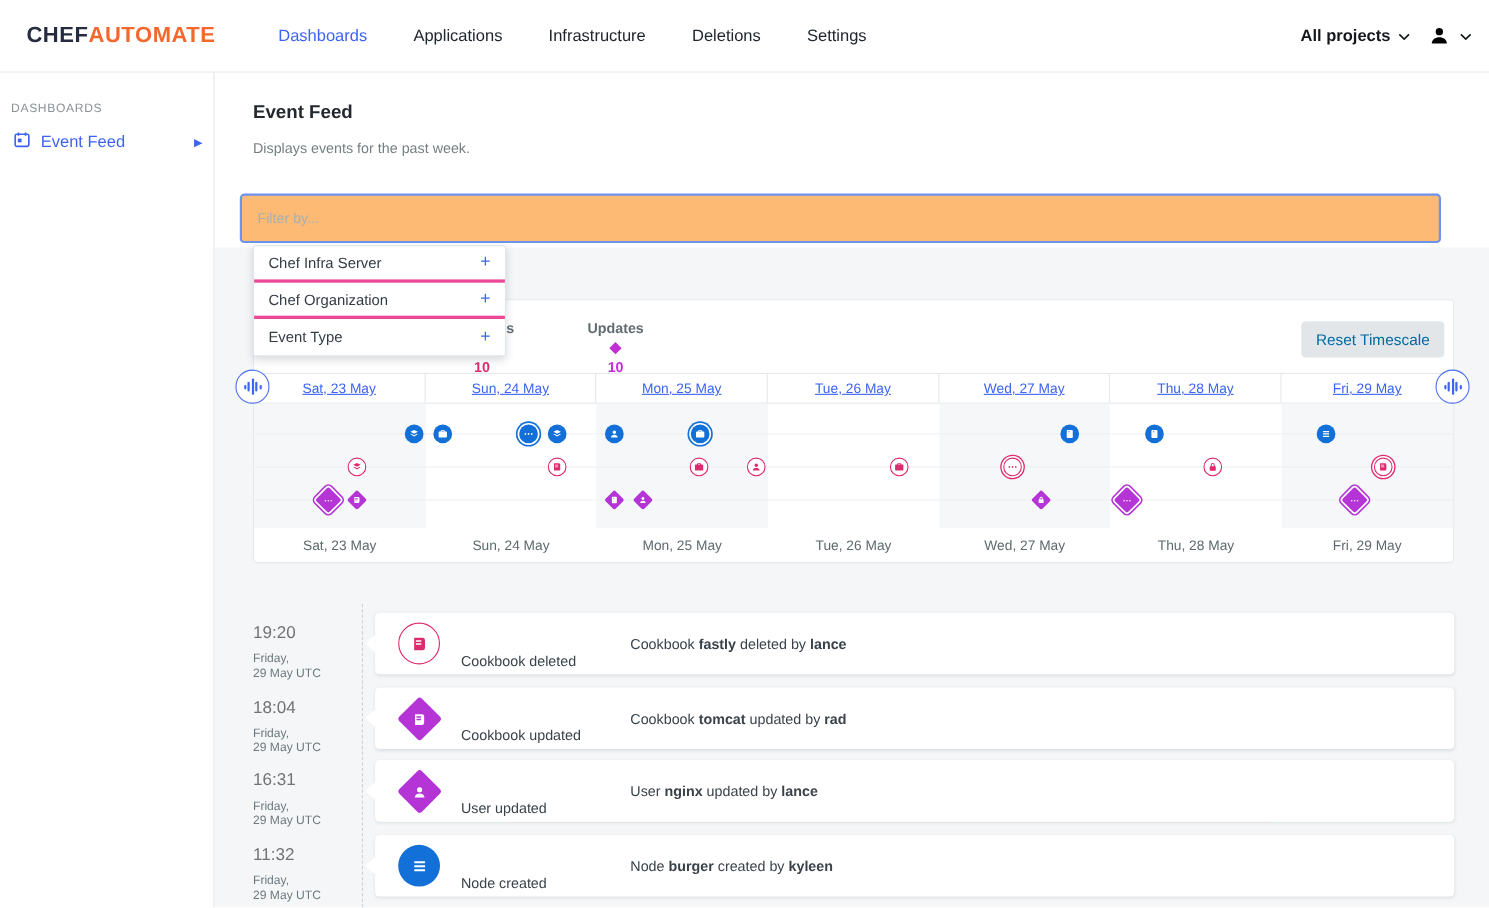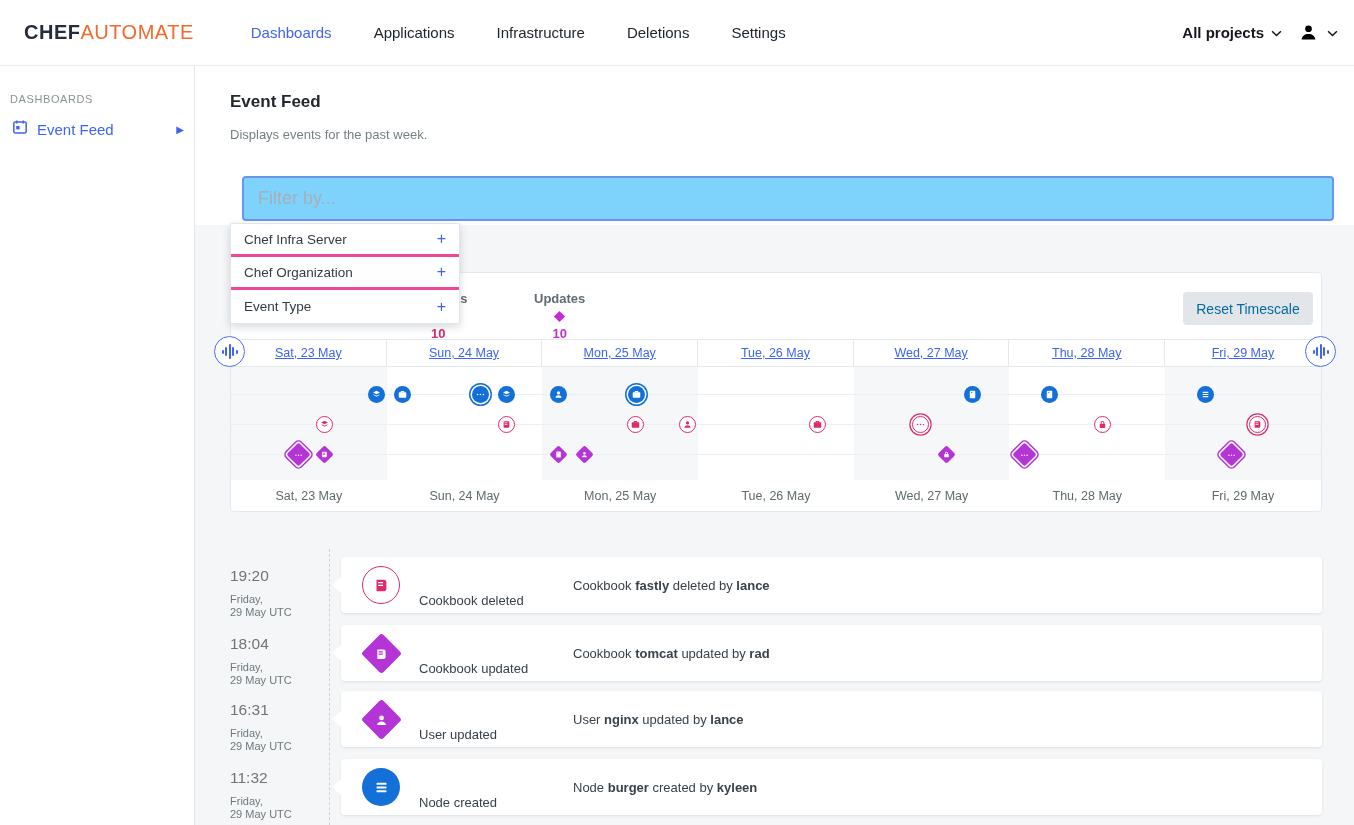--- a/index.html
+++ b/index.html
@@ -5,21 +5,21 @@
   * { box-sizing: border-box; margin: 0; padding: 0; }
   html,body { background:#fff; }
   body { font-family:"Liberation Sans", sans-serif; color:#2a3038; }
   .wrap { position:relative; width:1354px; height:825px; overflow:hidden; background:#fff; }
 
   
   .topnav { position:absolute; left:0; top:0; width:1354px; height:66px; background:#fff;
             border-bottom:1px solid #e8eaec; display:flex; align-items:center; z-index:50; }
   .logo { margin-left:24px; font-size:20px; font-weight:800; letter-spacing:.5px; cursor:pointer; }
   .logo .chef { color:#262c40; }
-  .logo .automate { color:#f4682c; font-weight:400; }
+  .logo .automate { color:#f4682c; font-weight:700; }
   .nav-links { display:flex; margin-left:36px; }
   .nav-link { font-size:15px; color:#20262e; padding:0 21px; cursor:pointer; font-weight:500; }
   .nav-link.active { color:#3d64f2; }
   .nav-right { margin-left:auto; display:flex; align-items:center; padding-right:16px; gap:7px; }
   .projects-label { font-size:15px; font-weight:700; color:#14181d; }
   .chev { display:inline-flex; margin-top:2px; }
   .user-ico { display:inline-flex; margin-left:8px; }
 
   
   .sidebar { position:absolute; left:0; top:66px; width:195px; height:759px; background:#fff;
@@ -27,22 +27,22 @@
   .side-section { margin:27px 0 0 10px; font-size:11px; letter-spacing:.6px; color:#8a9296; }
   .side-item { display:flex; align-items:center; margin:14px 10px 0 12px; cursor:pointer; }
   .side-item .lbl { font-size:15px; color:#3d64f2; margin-left:9px; }
   .side-item .arrow { margin-left:auto; color:#3d64f2; font-size:10px; }
 
   
   .graypanel { position:absolute; left:195px; top:225px; width:1159px; height:600px; background:#f4f6f8; z-index:1; }
   .page-title { position:absolute; left:230px; top:92px; font-size:17px; font-weight:700; color:#22282e; z-index:2; }
   .page-sub { position:absolute; left:230px; top:127px; font-size:13px; color:#757f83; z-index:2; }
 
-  .filterbox { position:absolute; left:242px; top:176px; width:1092px; height:45px; background:#7dd3fc;
-               border:2px solid #6b93f0; border-radius:4px; font-size:18px; color:#333; padding:0 14px;
+  .filterbox { position:absolute; left:218px; top:176px; width:1092px; height:45px; background:#fdba74;
+               border:2px solid #6b93f0; border-radius:4px; font-size:13px; color:#333; padding:0 14px;
                outline:none; z-index:30; font-family:"Liberation Sans",sans-serif; }
   .filterbox::placeholder { color:#a7afb4; }
 
   .dropdown { position:absolute; left:230px; top:223px; width:230px; background:#fff; z-index:45;
               border:1px solid #e2e6e9; border-radius:2px; box-shadow:0 3px 8px rgba(40,50,60,.18); }
   .dd-row { height:33px; display:flex; align-items:center; padding:0 13px; border-bottom:3px solid #ec4899;
             font-size:13.5px; color:#333b44; cursor:pointer; }
   .dd-row:last-child { border-bottom:none; }
   .dd-plus { margin-left:auto; color:#3d64f2; font-size:16px; line-height:1; }
 

